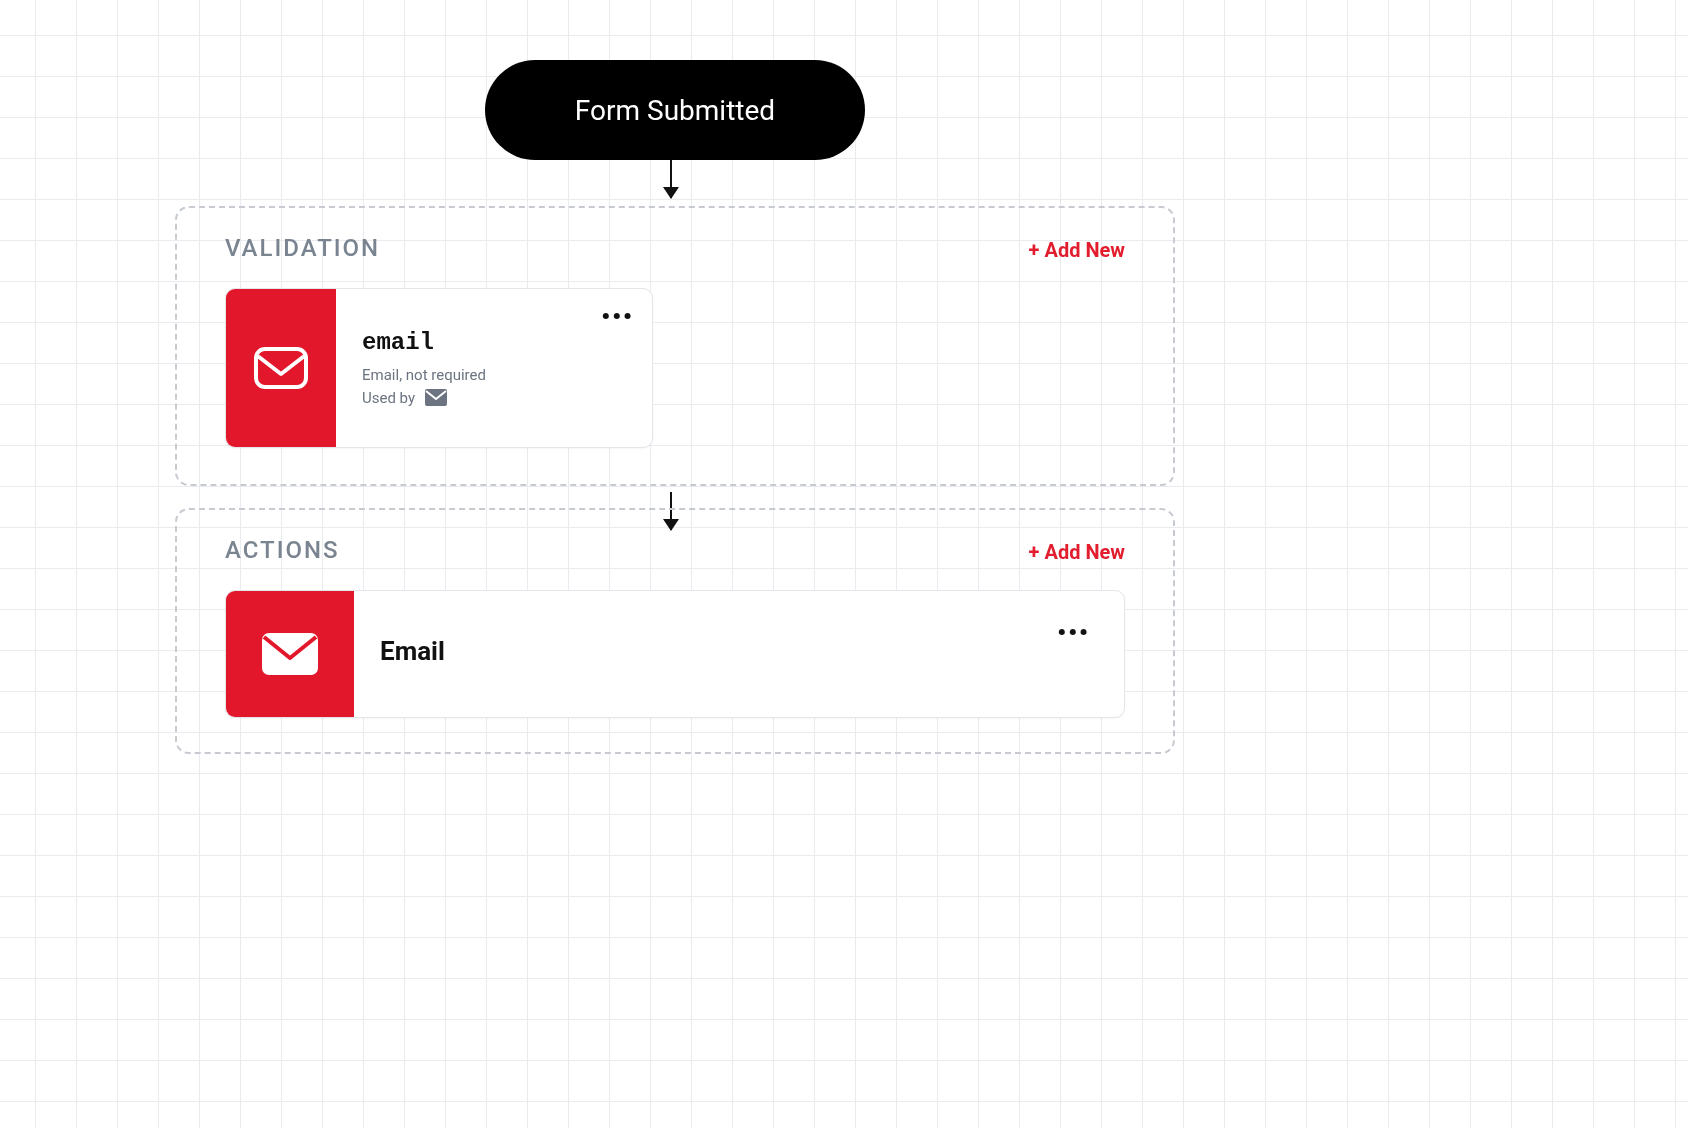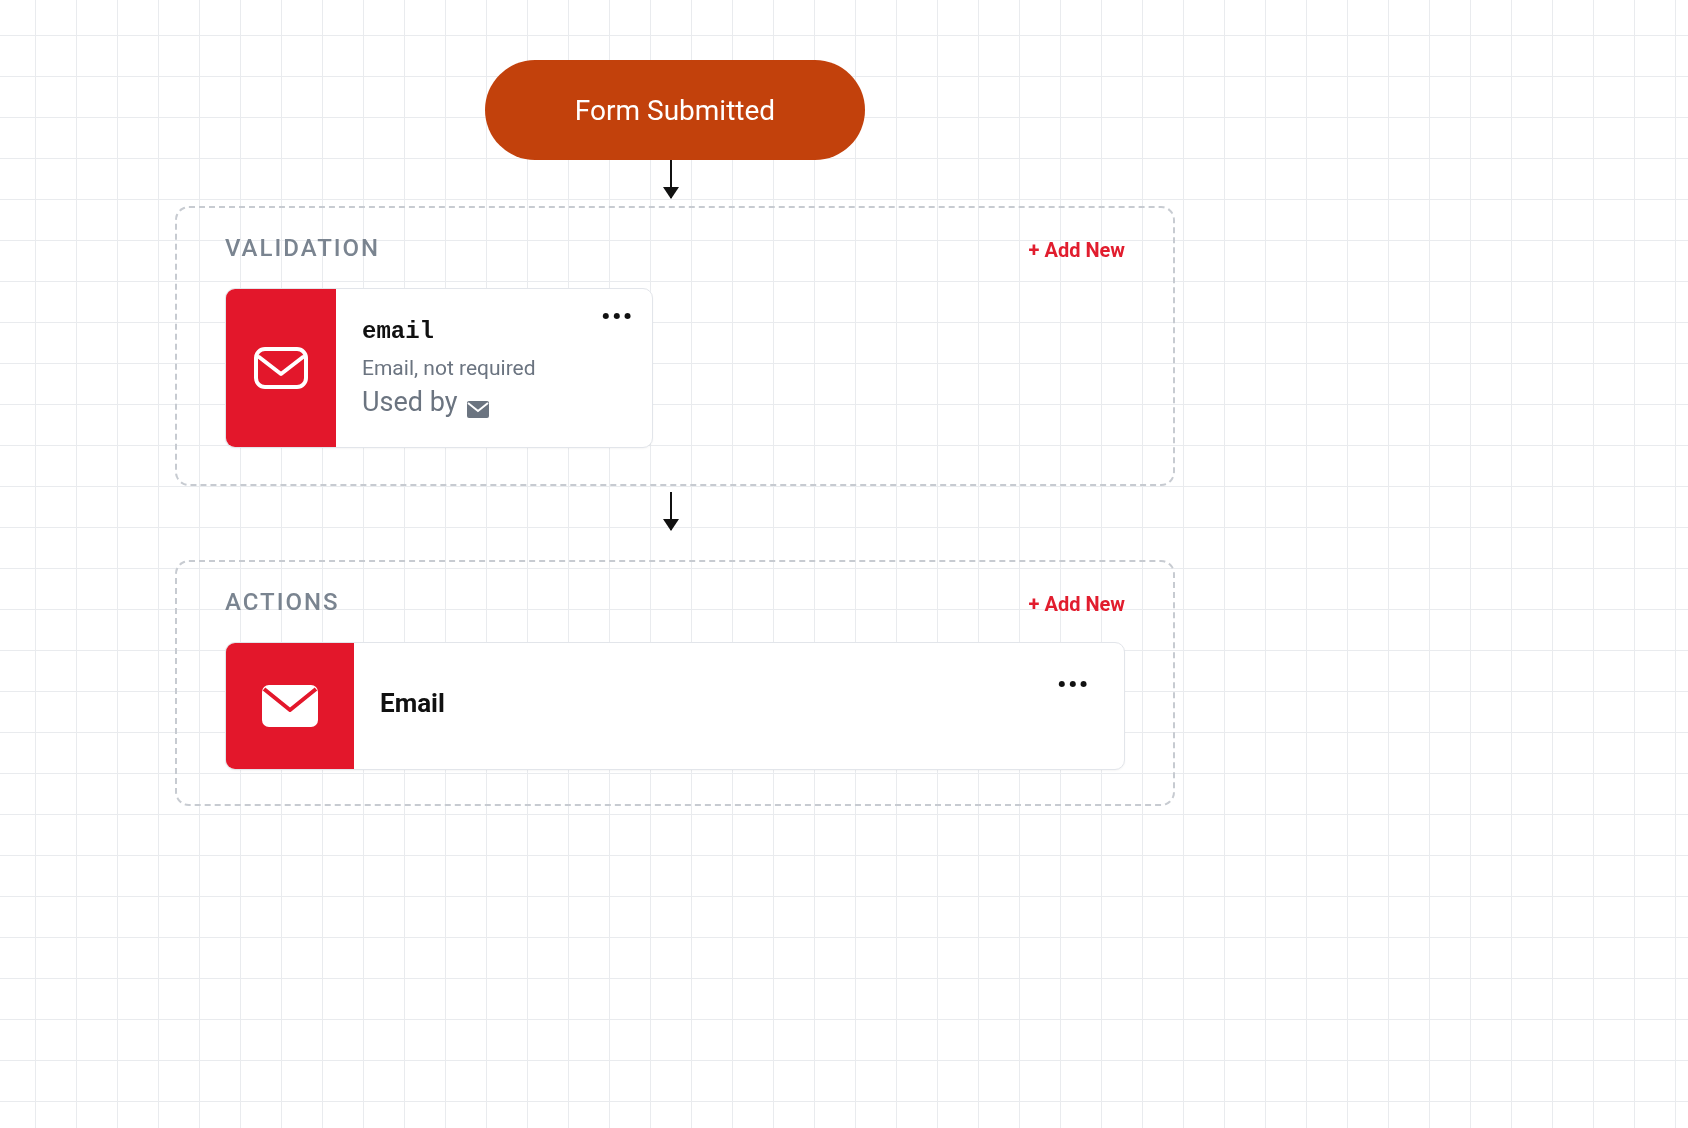--- a/index.html
+++ b/index.html
@@ -28,21 +28,21 @@
     height: 1128px;
   }
 
   
   .trigger-pill {
     position: absolute;
     left: 485px;
     top: 60px;
     width: 380px;
     height: 100px;
-    background: #c2410c;
+    background: #000000;
     color: #fff;
     border-radius: 60px;
     display: flex;
     align-items: center;
     justify-content: center;
     font-size: 28px;
     font-weight: 400;
   }
 
   
@@ -70,21 +70,21 @@
   .panel {
     position: absolute;
     left: 175px;
     width: 1000px;
     border: 2px dashed #c7cbd1;
     border-radius: 14px;
     background: rgba(255,255,255,0.0);
     padding: 26px 48px 30px 48px;
   }
   .panel-validation { top: 206px; height: 280px; }
-  .panel-actions { top: 560px; height: 246px; }
+  .panel-actions { top: 508px; height: 246px; }
 
   .panel-header {
     display: flex;
     justify-content: space-between;
     align-items: flex-end;
     margin-bottom: 26px;
   }
   .panel-title {
     font-size: 24px;
     letter-spacing: 2px;
@@ -137,29 +137,29 @@
     color: #111;
     margin-bottom: 8px;
   }
   .card-title {
     font-size: 26px;
     font-weight: 700;
     color: #111;
     margin-bottom: 6px;
   }
   .card-sub {
-    font-size: 21px;
+    font-size: 15px;
     color: #6b7480;
     line-height: 1.5;
   }
   .used-by-row {
     display: flex;
-    align-items: flex-end;
+    align-items: flex-start;
     gap: 10px;
-    font-size: 27px;
+    font-size: 15px;
     color: #6b7480;
     margin-top: 2px;
   }
 
   .dots-btn {
     position: absolute;
     top: 16px;
     right: 18px;
     font-size: 24px;
     font-weight: 900;

